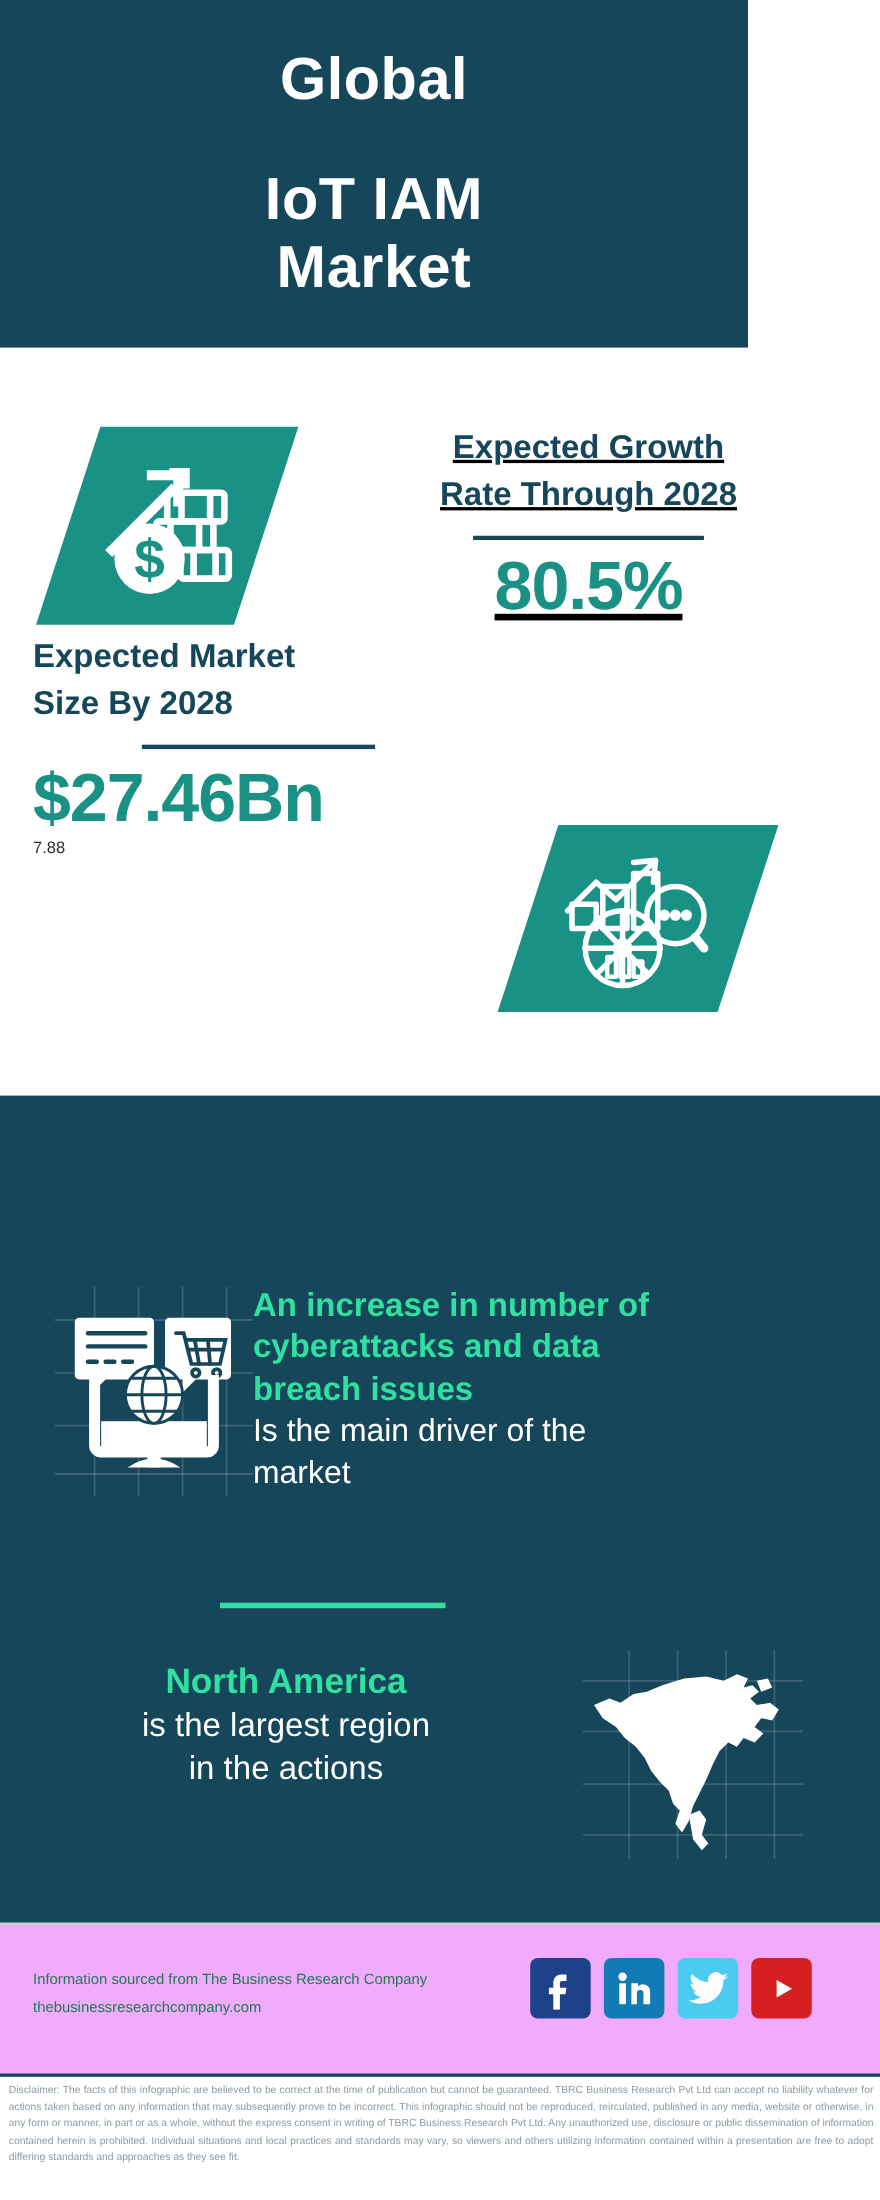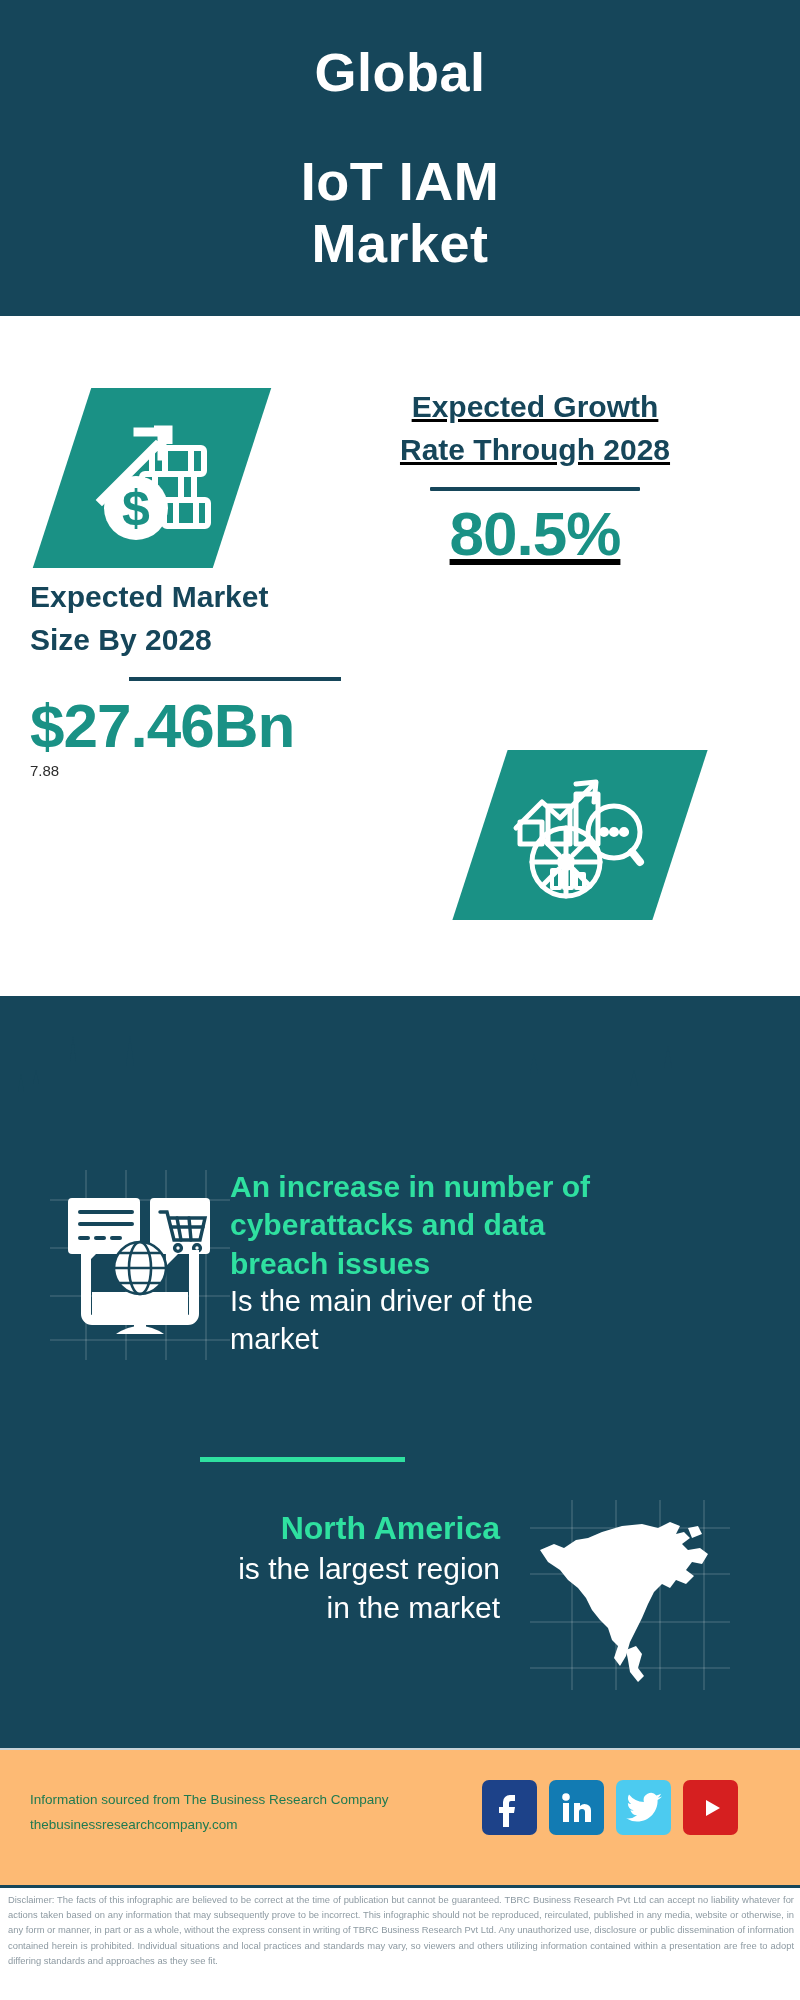--- a/index.html
+++ b/index.html
@@ -1,20 +1,20 @@
 <!DOCTYPE html>
 <html><head>
 <meta charset="utf-8">
 <style>
   html,body{margin:0;padding:0;background:#ffffff;}
   body{width:800px;height:2000px;font-family:"Liberation Sans",sans-serif;overflow:hidden;}
   .page{position:relative;width:800px;height:2000px;background:#ffffff;}
 
   
-  .header{position:absolute;left:0;top:0;width:800px;height:316px;background:#16465a;
+  .header{position:absolute;left:0;top:0;width:680px;height:316px;background:#16465a;
           display:flex;align-items:center;justify-content:center;}
   .header-title{color:#ffffff;font-size:54px;font-weight:bold;line-height:1.13;text-align:center;
                 letter-spacing:.5px;}
   .header-title .l1{display:block;}
   .header-title .l2{display:block;margin-top:48px;}
   .header-title .l3{display:block;}
 
   
   .growth{position:absolute;left:0;top:316px;width:800px;height:260px;}
   .para{position:absolute;background:#1a9185;}
@@ -43,27 +43,27 @@
   
   .driver{position:absolute;left:0;top:1150px;width:800px;height:330px;}
   .driver-icon-box{position:absolute;left:50px;top:20px;width:180px;height:190px;}
   .driver-text{position:absolute;left:230px;top:18px;width:540px;text-align:left;}
   .accent{color:#2fe0a0;font-size:30px;font-weight:bold;line-height:1.28;}
   .plain{color:#ffffff;font-size:29px;line-height:1.3;font-weight:normal;}
   .divider{position:absolute;left:200px;top:1457px;width:205px;height:5px;background:#2fe0a0;}
 
   
   .region{position:absolute;left:0;top:1490px;width:800px;height:220px;}
-  .region-text{position:absolute;left:20px;top:18px;width:480px;text-align:right;}
+  .region-text{position:absolute;left:20px;top:18px;width:480px;text-align:center;}
   .region-text .accent{font-size:32px;}
   .region-text .plain{font-size:30px;}
   .map-box{position:absolute;left:530px;top:10px;width:200px;height:190px;}
 
   
-  .footer{position:absolute;left:0;top:1748px;width:800px;height:140px;background:#fdba74;}
+  .footer{position:absolute;left:0;top:1748px;width:800px;height:140px;background:#f0abfc;}
   .footer-top-rule{position:absolute;left:0;top:0;width:800px;height:2px;background:#c8d3d8;}
   .src{position:absolute;left:30px;top:40px;width:460px;color:#1f7a50;font-size:13.5px;line-height:1.85;}
   .socials{position:absolute;left:482px;top:32px;display:flex;gap:12px;}
   .sbtn{width:55px;height:55px;border-radius:7px;display:flex;align-items:center;justify-content:center;}
   .fb{background:#1d4289;}
   .li{background:#127bb3;}
   .tw{background:#4ccbf0;}
   .yt{background:#d61f20;}
   .sbtn svg{display:block;}
 
@@ -268,21 +268,21 @@
     </div>
   </div>
 
   <div class="divider"></div>
 
   <div class="region">
     <div class="region-text">
       <div class="accent">North America</div>
       <div class="plain">
         <div>is the largest region</div>
-        <div>in the market</div>
+        <div>in the actions</div>
       </div>
     </div>
 
     <div class="map-box">
       <svg viewBox="0 0 200 190" width="200" height="190">
         <g stroke="rgba(255,255,255,.16)" stroke-width="1.6">
           <line x1="42" y1="0" x2="42" y2="190"></line>
             <line x1="86" y1="0" x2="86" y2="190"></line>
           <line x1="130" y1="0" x2="130" y2="190"></line>
             <line x1="174" y1="0" x2="174" y2="190"></line>

